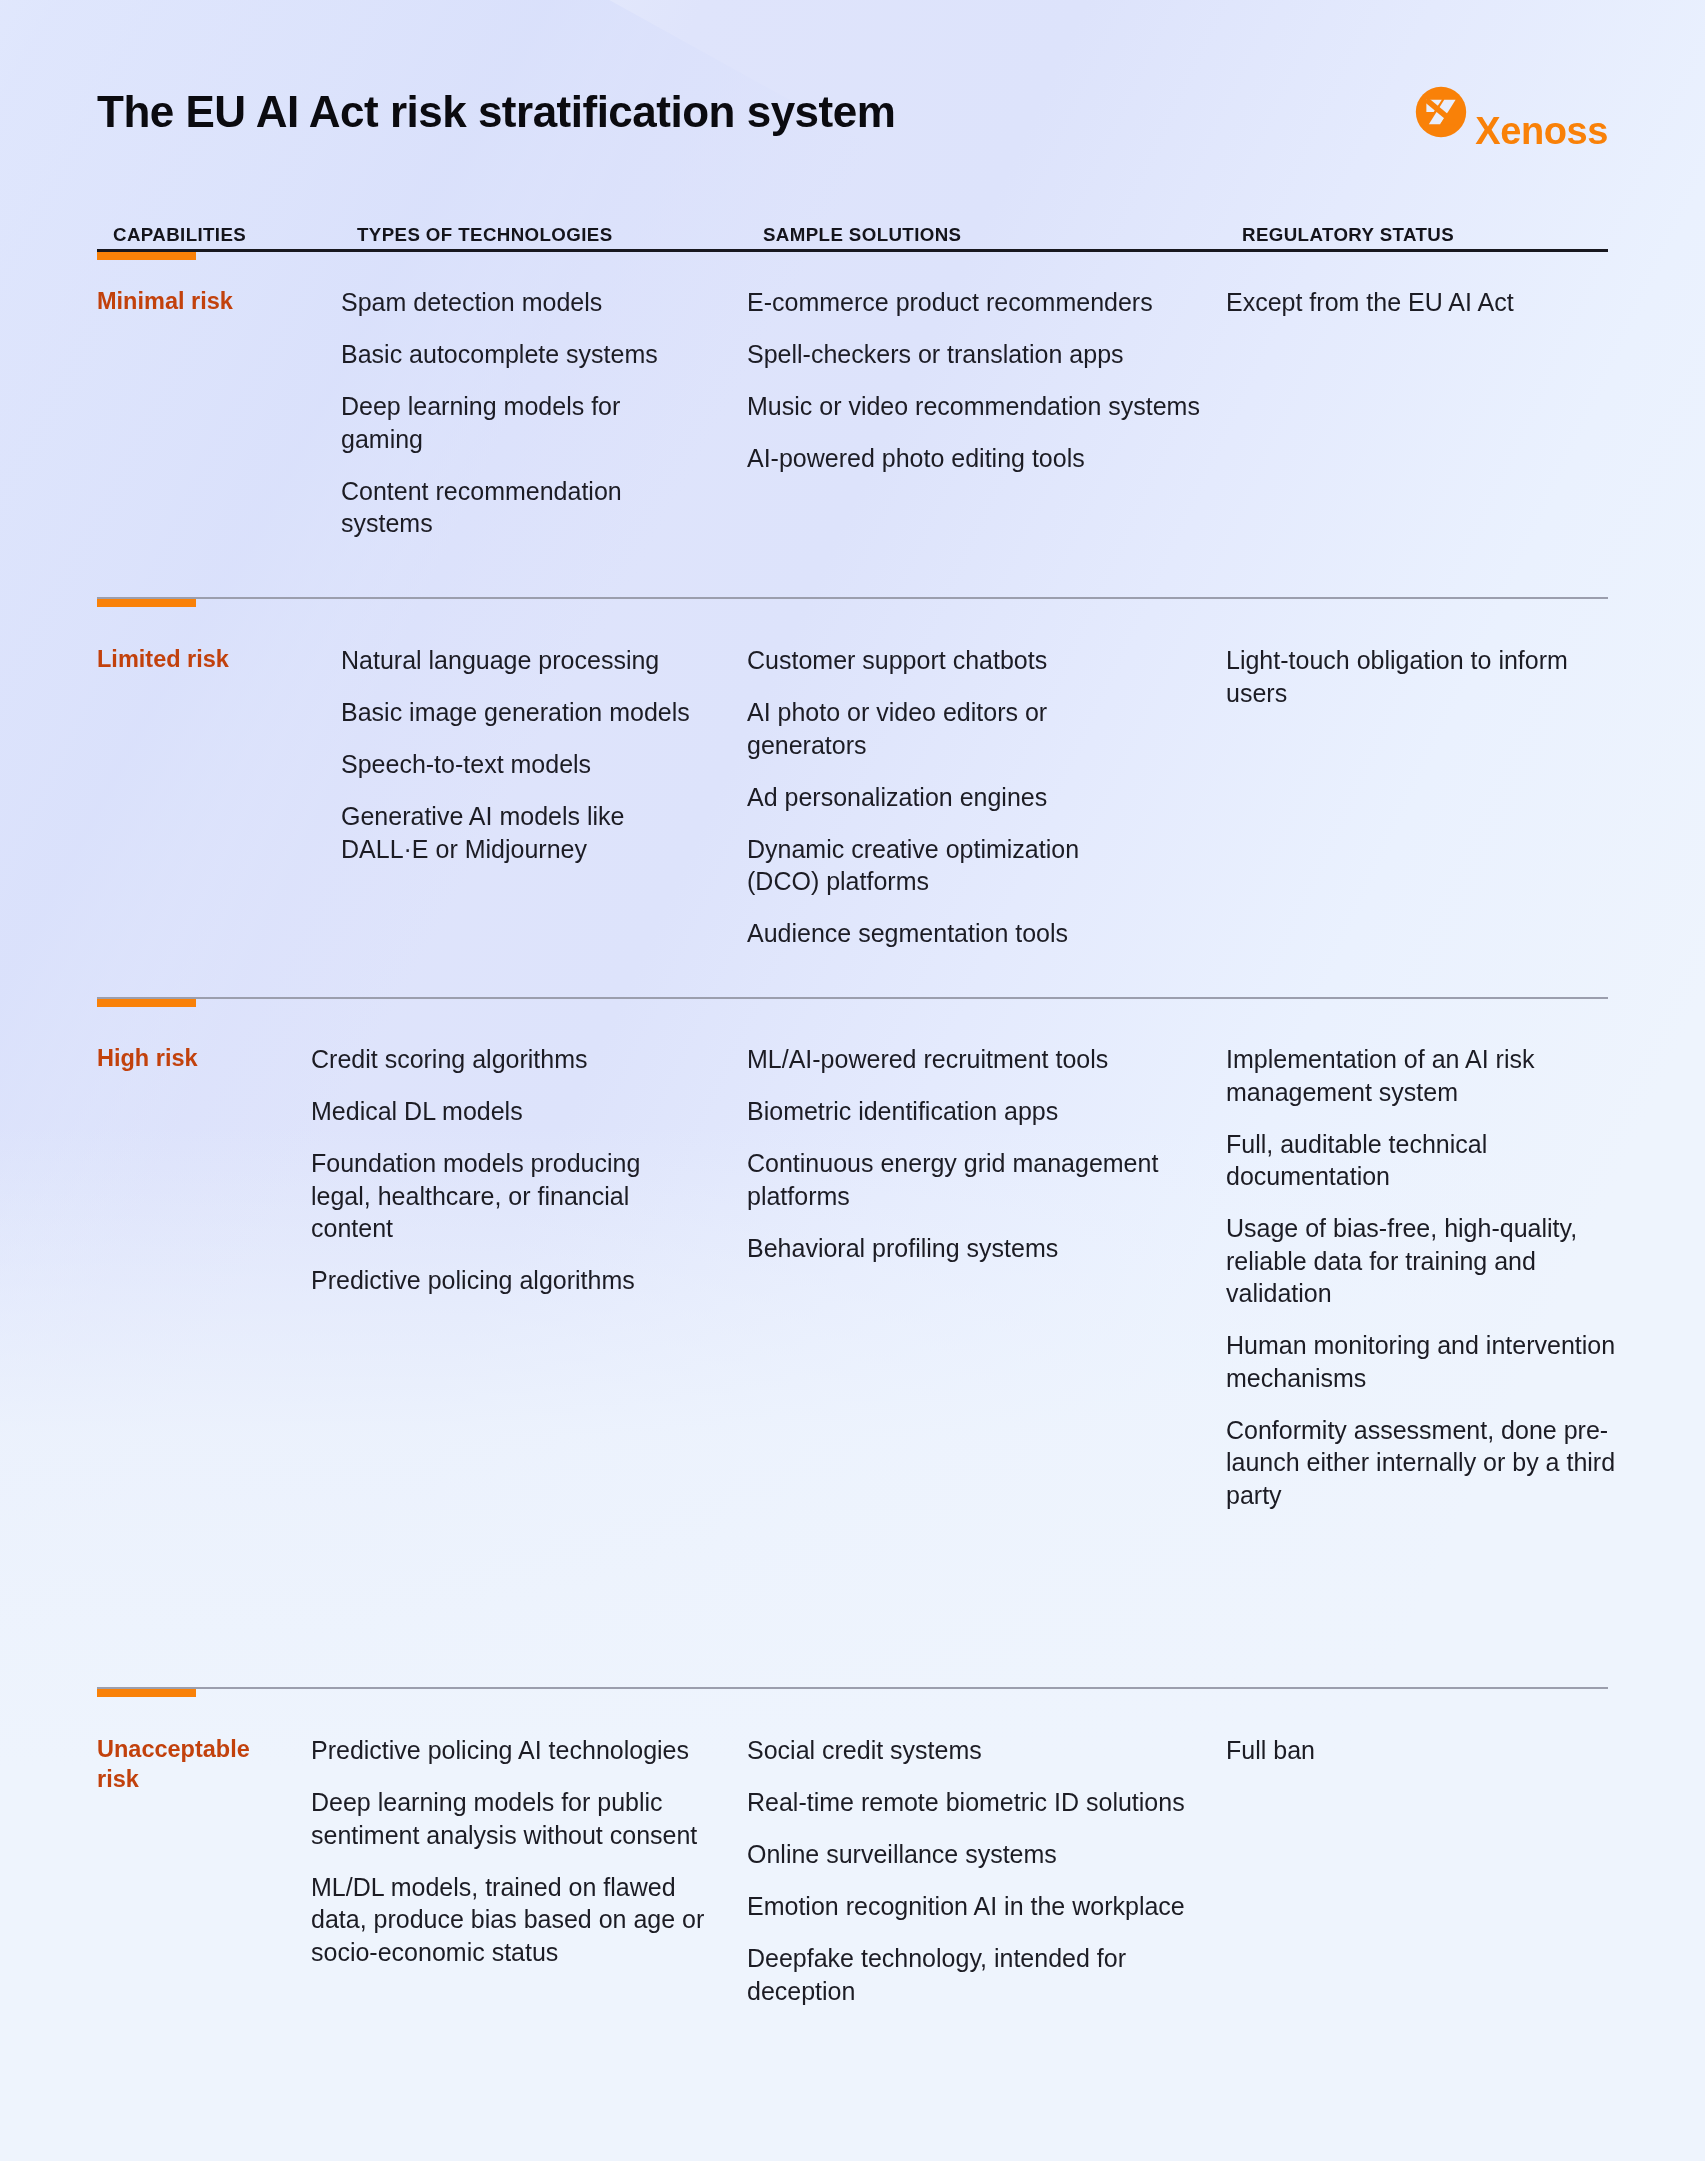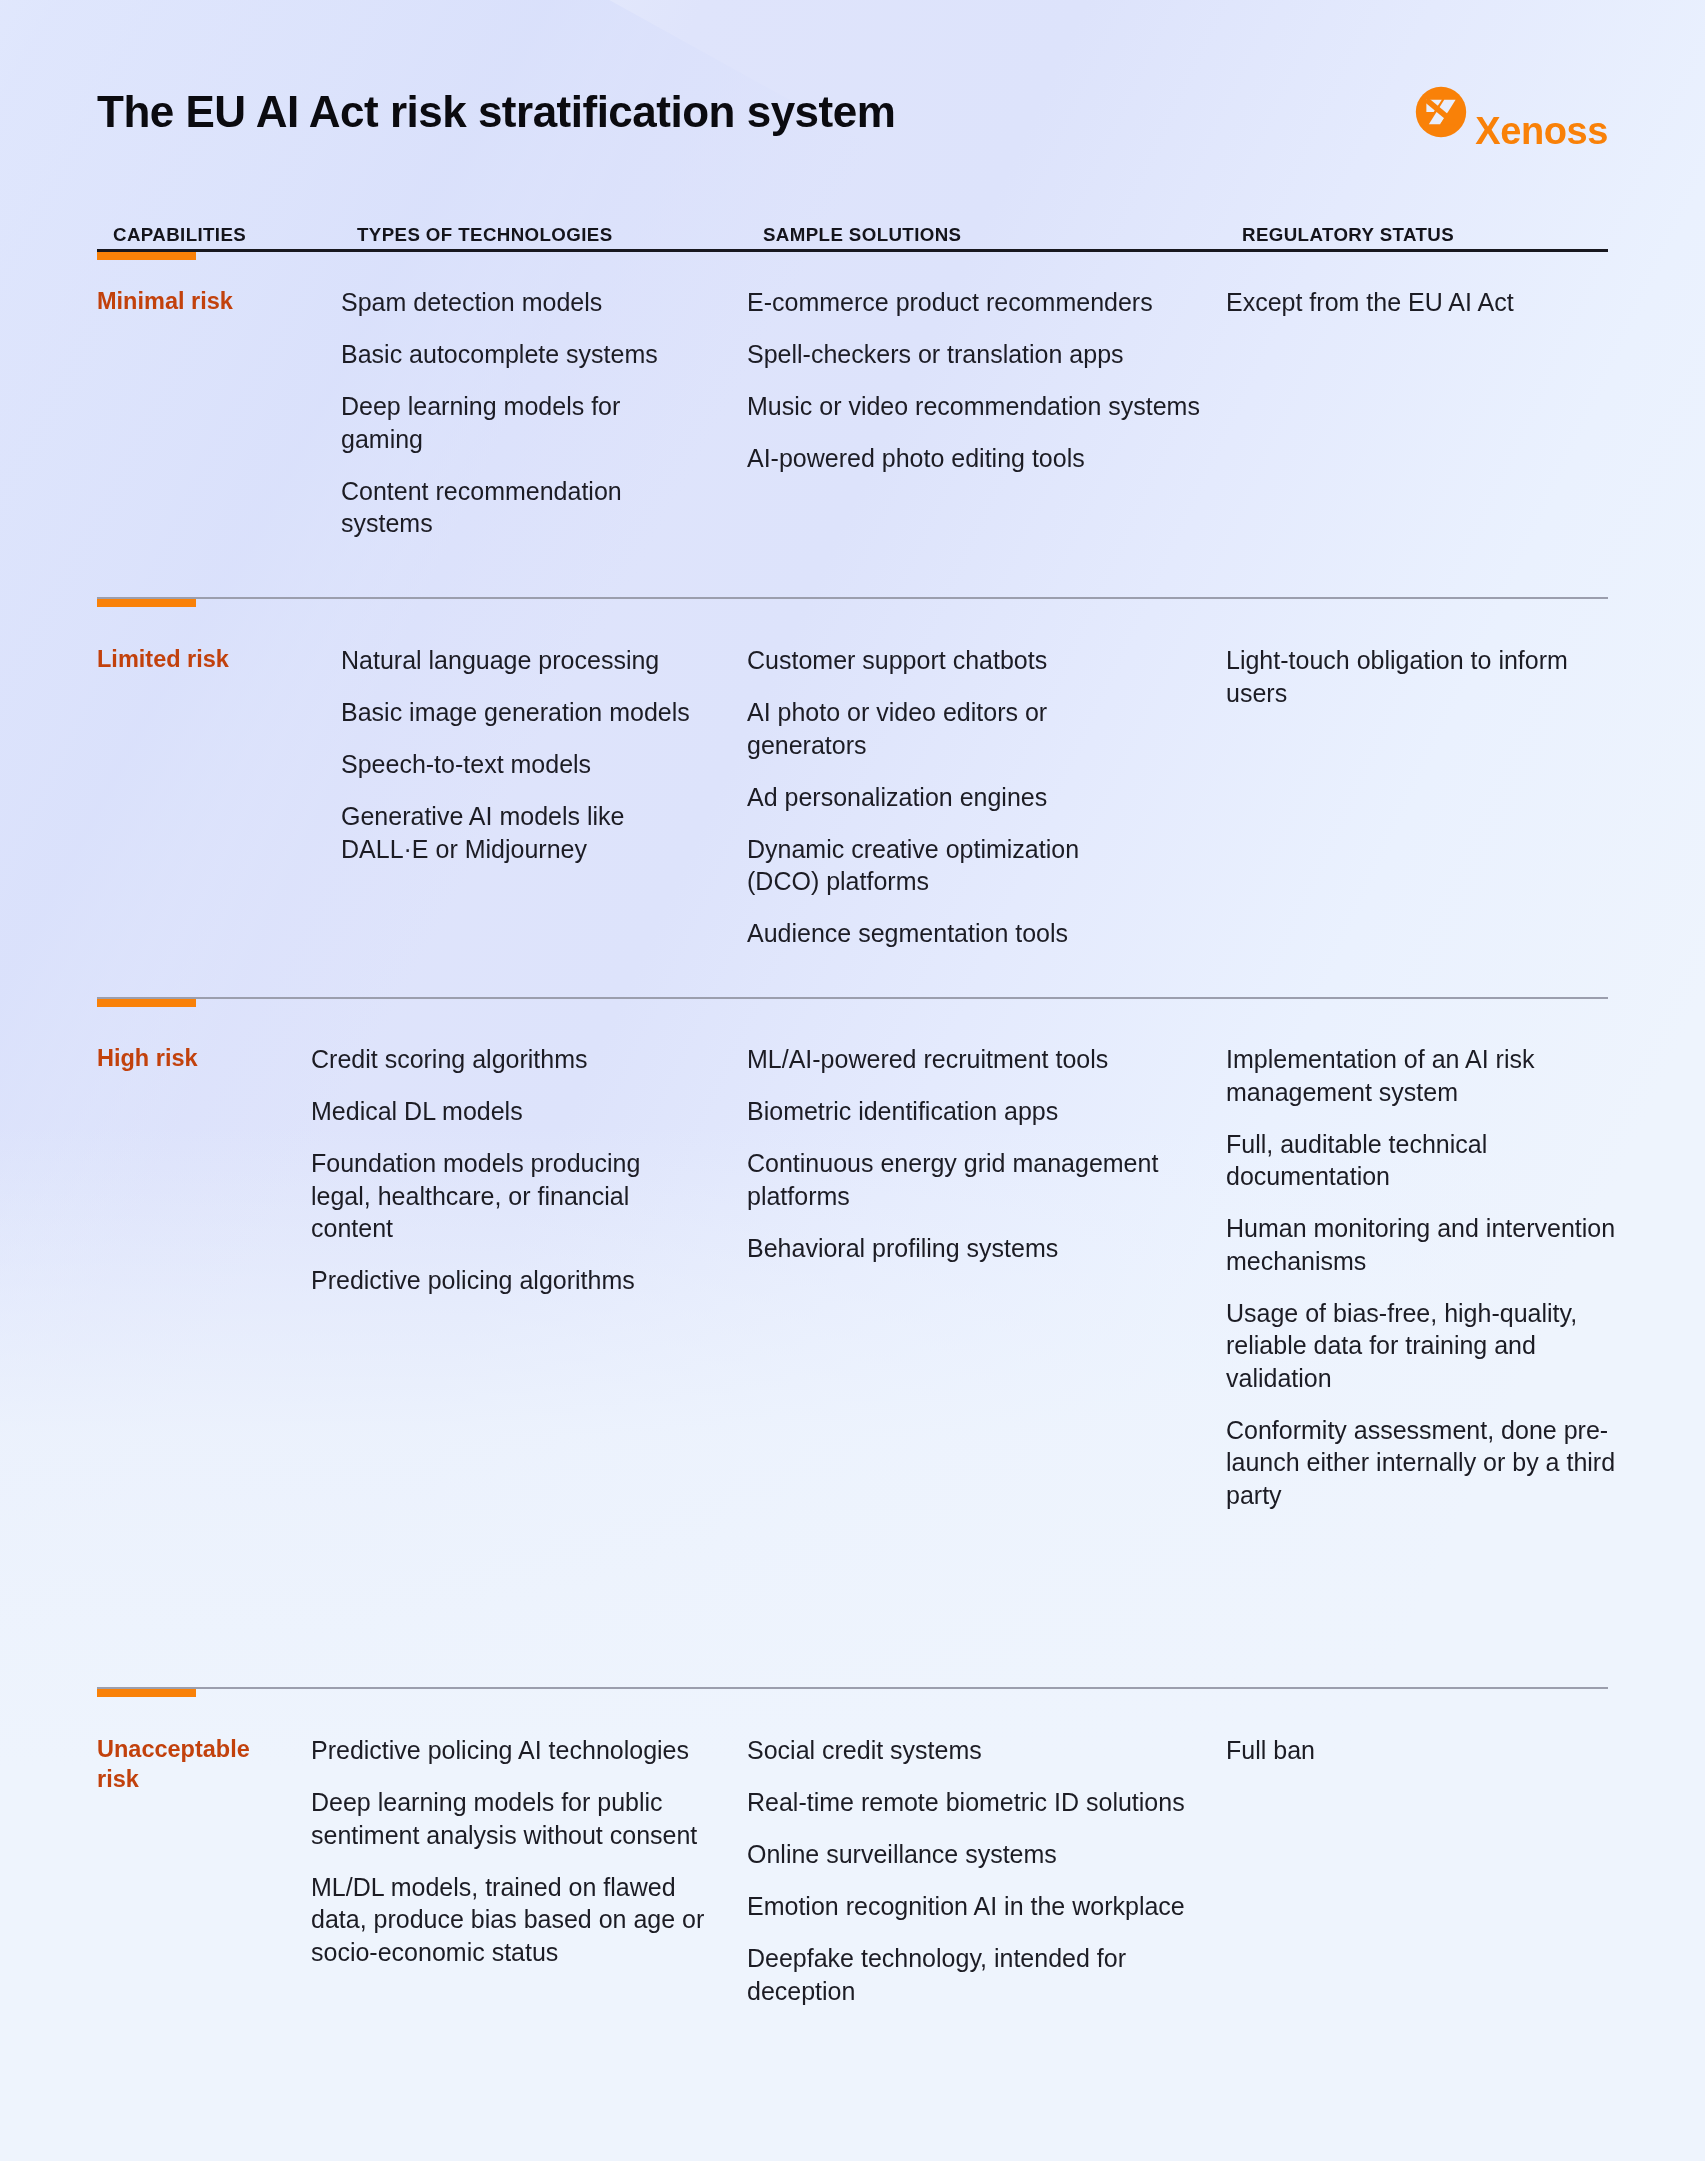--- a/index.html
+++ b/index.html
@@ -254,22 +254,22 @@
       </div>
     <div class="cell" style="left:747px; width:422px">
         <div class="item">ML/AI-powered recruitment tools</div>
         <div class="item">Biometric identification apps</div>
         <div class="item">Continuous energy grid management platforms</div>
         <div class="item">Behavioral profiling systems</div>
       </div>
     <div class="cell" style="left:1226px; width:406px">
         <div class="item">Implementation of an AI risk management system</div>
         <div class="item">Full, auditable technical documentation</div>
+        <div class="item">Usage of bias-free, high-quality, reliable data for training and validation</div>
         <div class="item">Human monitoring and intervention mechanisms</div>
-        <div class="item">Usage of bias-free, high-quality, reliable data for training and validation</div>
         <div class="item">Conformity assessment, done pre-launch either internally or by a third party</div>
       </div>
   </div>
 
   <div class="divider soft" style="top:1687px">
     <div class="accent"></div>
   </div>
 
   <div class="row" style="top:1734px">
     <div class="cell risk-label" style="left:97px; width:199px">Unacceptable risk</div>

